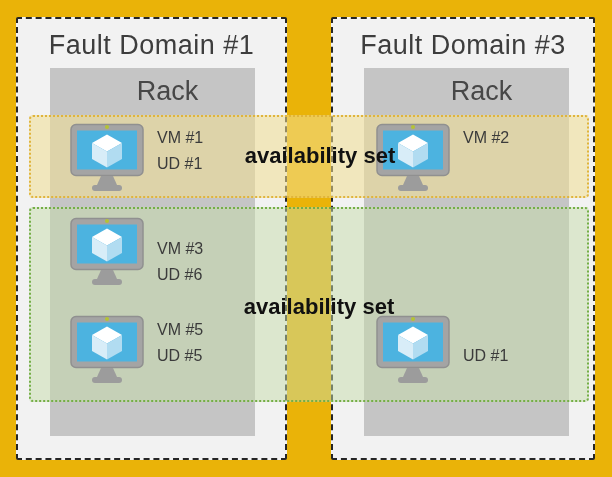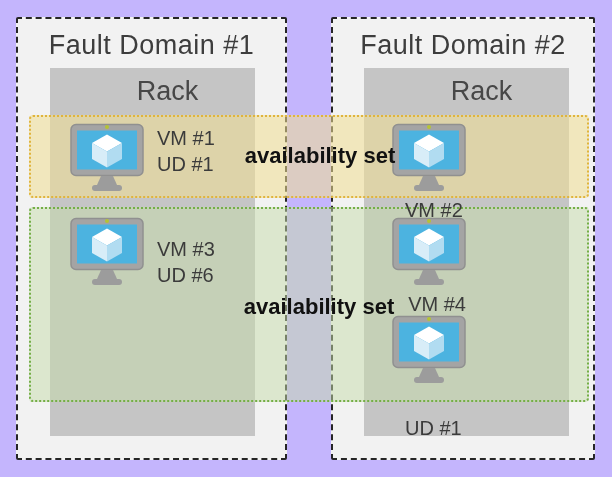--- a/index.html
+++ b/index.html
@@ -5,21 +5,21 @@
   html, body {
     margin: 0;
     padding: 0;
     background: #ffffff;
     font-family: "Liberation Sans", sans-serif;
   }
   .stage {
     position: relative;
     width: 612px;
     height: 477px;
-    background: #c4b5fd;
+    background: #eab308;
     overflow: hidden;
   }
   
   .fault-domain {
     position: absolute;
     top: 17px;
     height: 439px;
     background: #f2f2f2;
     border: 2px dashed #262626;
     border-radius: 2px;
@@ -88,49 +88,49 @@
   .avset-label-1 { left: 320px; top: 156px; }
   .avset-label-2 { left: 319px; top: 307px; }
   
   .vm-row {
     position: absolute;
     display: flex;
     align-items: flex-start;
     z-index: 3;
   }
   .vm-row.col-left  { left: 70px; }
-  .vm-row.col-right { left: 392px; flex-direction: column; }
+  .vm-row.col-right { left: 376px; }
   .vm-row.row-1 { top: 122px; }
   .vm-row.row-2 { top: 216px; align-items: flex-end; }
   .vm-row.row-3 { top: 314px; }
   .vm-icon-wrap {
     width: 74px;
     height: 72px;
     flex: none;
   }
   .vm-text {
     margin-left: 13px;
     margin-top: 3px;
-    font-size: 20px;
+    font-size: 16px;
     line-height: 26px;
     color: #3b3b3b;
     white-space: nowrap;
   }
 </style>
 </head>
 <body>
 
 <div class="stage">
 
   <div class="fault-domain fd-1">
     <span class="fd-title">Fault Domain #1</span>
   </div>
 
   <div class="fault-domain fd-2">
-    <span class="fd-title">Fault Domain #2</span>
+    <span class="fd-title">Fault Domain #3</span>
   </div>
 
   <div class="rack rack-1">
     <span class="rack-label">Rack</span>
   </div>
   <div class="rack rack-2">
     <span class="rack-label">Rack</span>
   </div>
 
   <div class="avset-band avset-1"></div>
@@ -170,57 +170,57 @@
           <polygon points="31,54 43,54 47,63 27,63" fill="#9c9c9c"></polygon>
           <rect x="22" y="63" width="30" height="6" rx="3" fill="#9c9c9c"></rect>
         </svg>
       </span>
       <span class="vm-text">
         <span class="vm-line">VM #3</span><br>
         <span class="ud-line">UD #6</span>
       </span>
     </div>
 
+    <div class="vm-row col-left row-3">
+      <span class="vm-icon-wrap">
+        <svg width="74" height="72" viewBox="0 0 74 72" aria-hidden="true">
+          <rect x="1" y="2.5" width="72" height="51" rx="5" fill="#a4a4a4" stroke="#909090" stroke-width="1.5"></rect>
+          <rect x="7" y="8.5" width="60" height="39" fill="#4cb3e0"></rect>
+          <circle cx="37" cy="5" r="2" fill="#b5c334"></circle>
+          <polygon points="37,12.5 52,21 37,29.5 22,21" fill="#ffffff"></polygon>
+          <polygon points="22,21 37,29.5 37,45.5 22,37" fill="#d8edf8"></polygon>
+          <polygon points="37,29.5 52,21 52,37 37,45.5" fill="#b1dcf1"></polygon>
+          <polygon points="31,54 43,54 47,63 27,63" fill="#9c9c9c"></polygon>
+          <rect x="22" y="63" width="30" height="6" rx="3" fill="#9c9c9c"></rect>
+        </svg>
+      </span>
+      <span class="vm-text">
+        <span class="vm-line">VM #5</span><br>
+        <span class="ud-line">UD #5</span>
+      </span>
+    </div>
 
     <div class="vm-row col-right row-1">
       <span class="vm-icon-wrap">
         <svg width="74" height="72" viewBox="0 0 74 72" aria-hidden="true">
           <rect x="1" y="2.5" width="72" height="51" rx="5" fill="#a4a4a4" stroke="#909090" stroke-width="1.5"></rect>
           <rect x="7" y="8.5" width="60" height="39" fill="#4cb3e0"></rect>
           <circle cx="37" cy="5" r="2" fill="#b5c334"></circle>
           <polygon points="37,12.5 52,21 37,29.5 22,21" fill="#ffffff"></polygon>
           <polygon points="22,21 37,29.5 37,45.5 22,37" fill="#d8edf8"></polygon>
           <polygon points="37,29.5 52,21 52,37 37,45.5" fill="#b1dcf1"></polygon>
           <polygon points="31,54 43,54 47,63 27,63" fill="#9c9c9c"></polygon>
           <rect x="22" y="63" width="30" height="6" rx="3" fill="#9c9c9c"></rect>
         </svg>
       </span>
       <span class="vm-text">
         <span class="vm-line">VM #2</span><br>
       </span>
     </div>
 
-    <div class="vm-row col-right row-2">
-      <span class="vm-icon-wrap">
-        <svg width="74" height="72" viewBox="0 0 74 72" aria-hidden="true">
-          <rect x="1" y="2.5" width="72" height="51" rx="5" fill="#a4a4a4" stroke="#909090" stroke-width="1.5"></rect>
-          <rect x="7" y="8.5" width="60" height="39" fill="#4cb3e0"></rect>
-          <circle cx="37" cy="5" r="2" fill="#b5c334"></circle>
-          <polygon points="37,12.5 52,21 37,29.5 22,21" fill="#ffffff"></polygon>
-          <polygon points="22,21 37,29.5 37,45.5 22,37" fill="#d8edf8"></polygon>
-          <polygon points="37,29.5 52,21 52,37 37,45.5" fill="#b1dcf1"></polygon>
-          <polygon points="31,54 43,54 47,63 27,63" fill="#9c9c9c"></polygon>
-          <rect x="22" y="63" width="30" height="6" rx="3" fill="#9c9c9c"></rect>
-        </svg>
-      </span>
-      <span class="vm-text">
-        <span class="vm-line">VM #4</span><br>
-        <span class="ud-line">UD #4</span>
-      </span>
-    </div>
 
     <div class="vm-row col-right row-3">
       <span class="vm-icon-wrap">
         <svg width="74" height="72" viewBox="0 0 74 72" aria-hidden="true">
           <rect x="1" y="2.5" width="72" height="51" rx="5" fill="#a4a4a4" stroke="#909090" stroke-width="1.5"></rect>
           <rect x="7" y="8.5" width="60" height="39" fill="#4cb3e0"></rect>
           <circle cx="37" cy="5" r="2" fill="#b5c334"></circle>
           <polygon points="37,12.5 52,21 37,29.5 22,21" fill="#ffffff"></polygon>
           <polygon points="22,21 37,29.5 37,45.5 22,37" fill="#d8edf8"></polygon>
           <polygon points="37,29.5 52,21 52,37 37,45.5" fill="#b1dcf1"></polygon>

